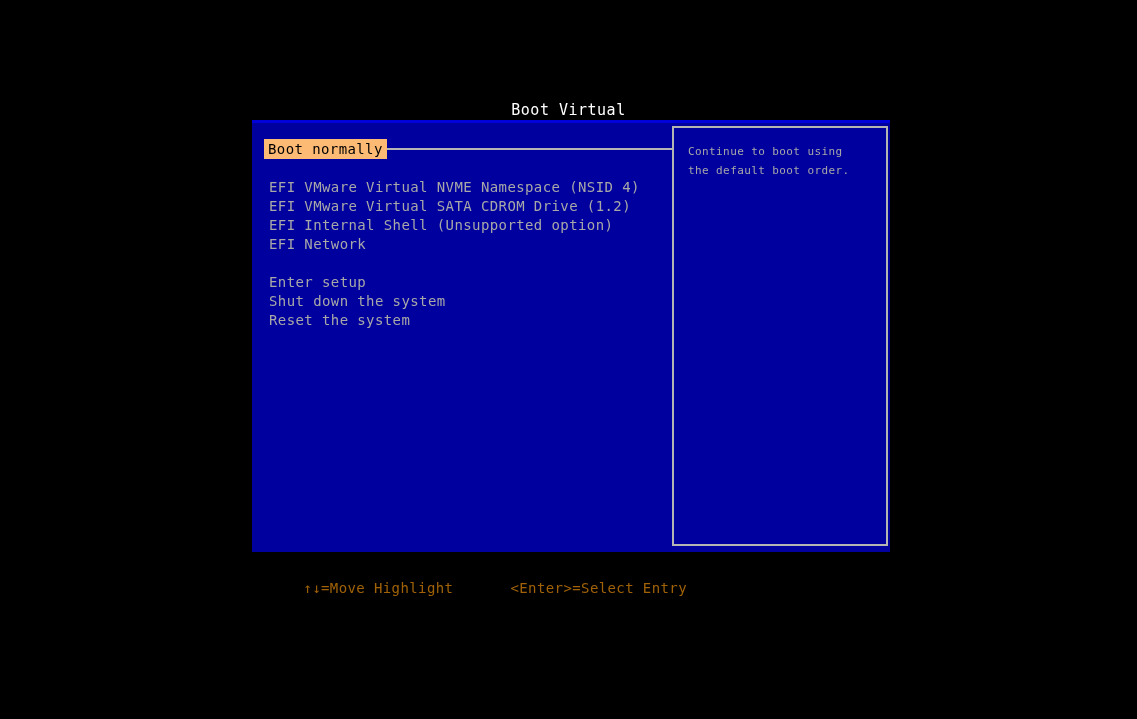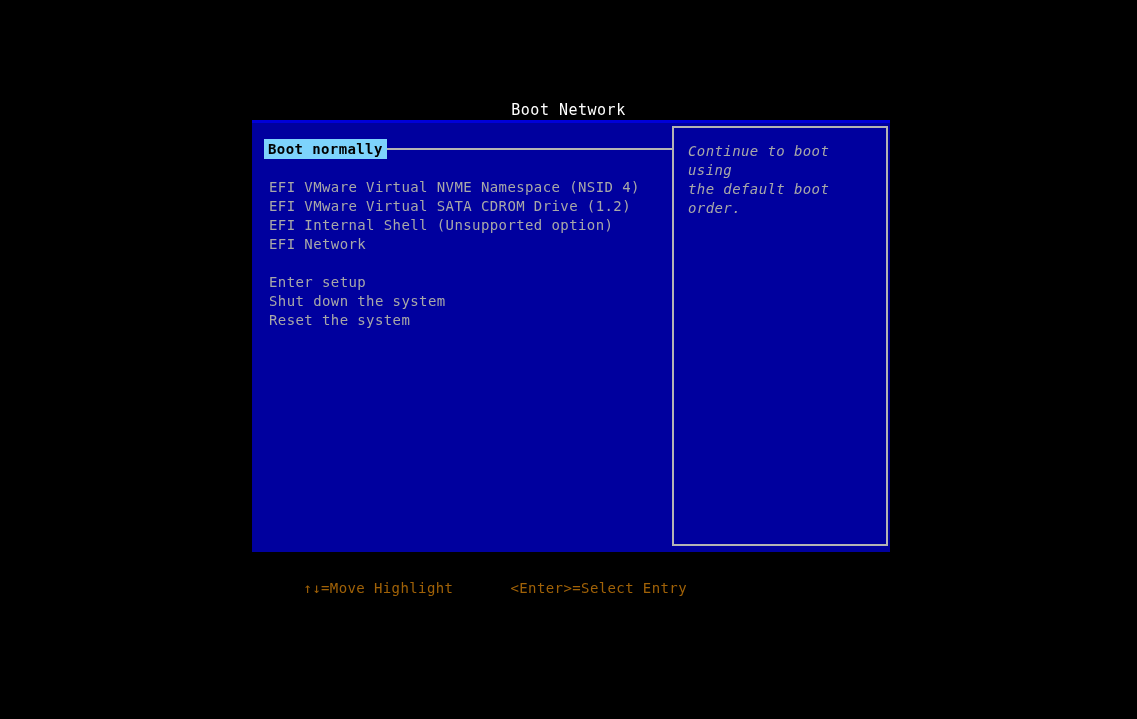--- a/index.html
+++ b/index.html
@@ -61,28 +61,27 @@
     height: 19px;
     line-height: 19px;
     color: #a8a8a8;
     font-size: 14px;
     white-space: pre;
     letter-spacing: 0.4px;
     padding: 0 1px;
   }
 
   .menu-item.selected {
-    background: #7dd3fc;
+    background: #fdba74;
     color: #000000;
     display: inline-block;
     padding: 0 4px;
     margin-left: -4px;
     height: 20px;
     line-height: 20px;
-    font-weight: bold;
   }
 
   .menu-spacer {
     height: 19px;
   }
 
   
   .connector {
     position: absolute;
     left: 379px;
@@ -103,25 +102,24 @@
     background: #00009e;
     box-sizing: border-box;
   }
 
   .help-text {
     position: absolute;
     left: 14px;
     top: 14px;
     right: 12px;
     color: #a8a8a8;
-    font-size: 14px;
+    font-size: 11px;
     line-height: 19px;
     white-space: pre-line;
     letter-spacing: 0.4px;
-    font-style: italic;
   }
 
   
   .footer {
     position: absolute;
     left: 252px;
     top: 558px;
     width: 638px;
     height: 20px;
     color: #a16207;
@@ -141,21 +139,21 @@
 
   .footer .hint-enter {
     margin-left: 57px;
   }
 </style>
 </head>
 <body>
 
 <div id="screen">
 
-  <div class="title">Boot Network</div>
+  <div class="title">Boot Virtual</div>
 
   <div class="panel">
   </div>
 
   <div class="connector"></div>
 
   <div class="menu" id="menu-list">
 
   <div><span class="menu-item selected">Boot normally</span></div>
       <div class="menu-spacer"></div>

